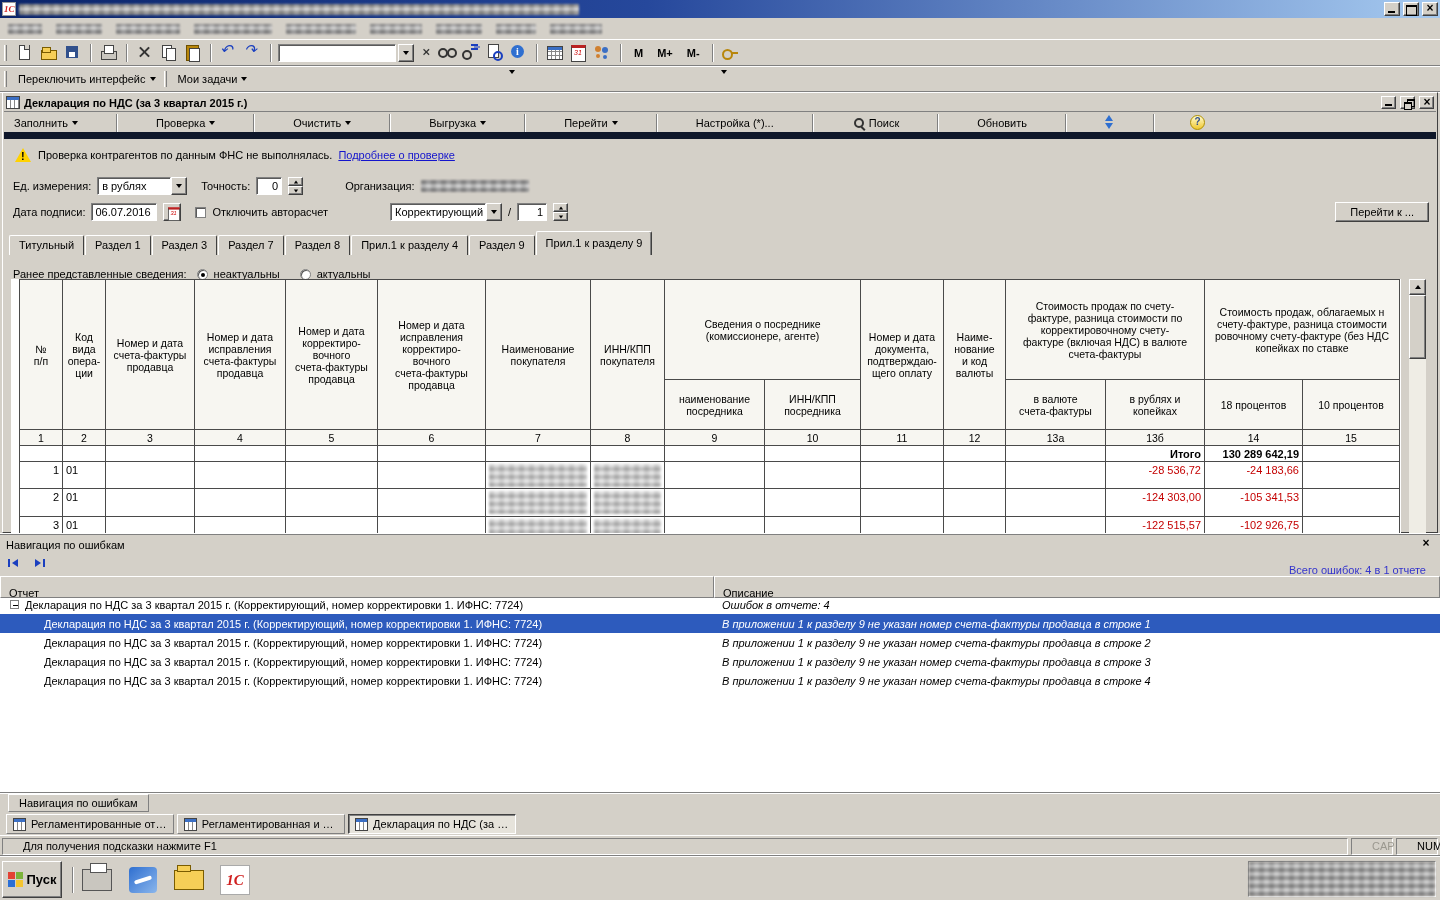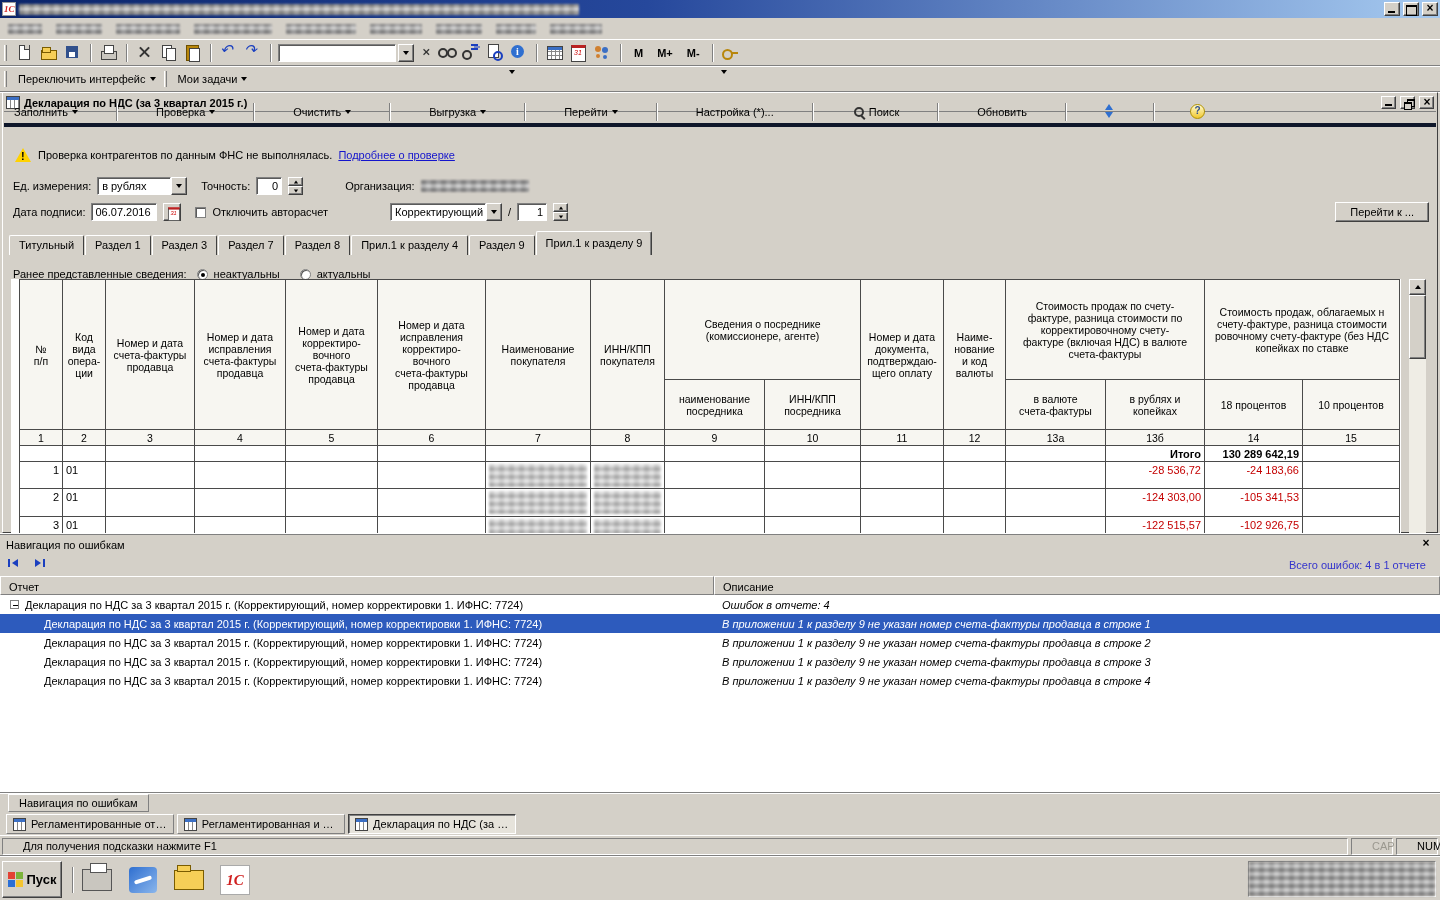--- a/index.html
+++ b/index.html
@@ -88,21 +88,21 @@
   .toolbar2{position:absolute;left:0;top:66px;width:1440px;height:26px;display:flex;align-items:center;padding-left:2px;border-bottom:1px solid #808080;box-shadow:0 1px 0 #fff;}
   .tbtn{display:flex;align-items:center;padding:2px 6px;height:20px;}
   .combo{display:flex;align-items:center;}
   .combo .cfield{background:#fff;border:1px solid;border-color:#808080 #fff #fff #808080;box-shadow:inset 1px 1px 0 #5a5a5a;height:18px;display:flex;align-items:center;padding:0 4px;}
   .dropbtn{width:16px;height:18px;display:flex;align-items:center;justify-content:center;}
   .spin{display:inline-flex;flex-direction:column;width:15px;height:18px;}
 
   
   .rw{position:absolute;left:2px;top:92px;width:1436px;height:441px;background:#d4d0c8;border:1px solid;border-color:#fff #404040 #404040 #fff;}
   .rw-title{position:absolute;left:1px;top:1px;right:1px;height:18px;background:#d4d0c8;display:flex;align-items:center;gap:4px;padding:0 2px;border-bottom:1px solid #808080;}
-  .rw-toolbar{position:absolute;left:1px;top:8px;right:1px;height:26px;display:flex;align-items:center;padding-left:4px;border-bottom:4px solid #0f172a;gap:28px;}
+  .rw-toolbar{position:absolute;left:1px;top:20px;right:1px;height:26px;display:flex;align-items:center;padding-left:4px;border-bottom:7px solid #0f172a;gap:28px;}
   .warnrow{position:absolute;left:1px;top:49px;right:1px;height:26px;display:flex;align-items:center;gap:6px;padding-left:10px;}
   .formrow{position:absolute;display:flex;align-items:center;}
   .link{color:#1414cc;text-decoration:underline;}
   .tabsrow{position:absolute;left:6px;top:138px;right:20px;height:24px;display:flex;align-items:flex-end;}
   .tab{position:relative;height:20px;padding:3px 9px 0;background:#d4d0c8;border:1px solid #404040;border-bottom:none;border-top-color:#fff;border-left-color:#fff;border-radius:2px 2px 0 0;margin-right:1px;white-space:nowrap;}
   .tab.active{height:24px;padding-top:5px;z-index:3;box-shadow:inset -1px 0 0 #808080;}
   .radiorow{position:absolute;left:10px;top:172px;height:18px;display:flex;align-items:center;gap:6px;}
   .radio{width:11px;height:11px;border-radius:50%;background:#fff;border:1px solid #808080;box-shadow:inset 1px 1px 0 #5a5a5a;position:relative;flex:0 0 auto;}
   .radio.on::after{content:"";position:absolute;left:3px;top:3px;width:4px;height:4px;border-radius:50%;background:#000;}
   .checkbox{width:11px;height:11px;background:#fff;border:1px solid #808080;box-shadow:inset 1px 1px 0 #5a5a5a;flex:0 0 auto;}
@@ -119,23 +119,23 @@
   .ar{text-align:right;}
   .neg{color:#c40000;}
   .blurcell{display:block;width:100%;height:23px;}
   .vscroll{position:absolute;left:1406px;top:186px;width:17px;height:255px;background:#efede5;}
   .sbtn{width:17px;height:16px;display:flex;align-items:center;justify-content:center;}
   .sthumb{position:absolute;left:0;top:16px;width:17px;height:64px;}
 
   
   .ep{position:absolute;left:0;top:533px;width:1440px;height:259px;background:#fff;border-top:1px solid #fff;}
   .ep-header{position:absolute;left:0;top:0;width:1440px;height:20px;background:#d4d0c8;display:flex;align-items:center;padding:0 6px;border-top:1px solid #808080;}
-  .ep-toolbar{position:absolute;left:0;top:20px;width:1440px;height:22px;background:#d4d0c8;display:flex;align-items:center;gap:4px;padding:0 4px;}
+  .ep-toolbar{position:absolute;left:0;top:20px;width:1440px;height:22px;background:#d4d0c8;display:flex;align-items:flex-end;gap:4px;padding:0 4px;}
   .ep-cols{position:absolute;left:0;top:42px;width:1440px;height:19px;display:flex;}
-  .ep-col{background:#d4d0c8;border:1px solid;border-color:#fff #808080 #808080 #fff;padding:4px 8px;height:19px;}
+  .ep-col{background:#d4d0c8;border:1px solid;border-color:#fff #808080 #808080 #fff;padding:10px 8px;height:19px;}
   .ep-rows{position:absolute;left:0;top:61px;width:1440px;}
   .ep-row{display:flex;height:19px;align-items:center;}
   .ep-row .c1{width:714px;display:flex;align-items:center;gap:6px;padding-left:10px;overflow:hidden;white-space:nowrap;flex:0 0 auto;}
   .ep-row .c2{flex:1;padding-left:8px;overflow:hidden;white-space:nowrap;font-style:italic;}
   .ep-row.sel{background:#2d5bbd;color:#fff;}
   .expander{width:9px;height:9px;background:#fff;border:1px solid #808080;position:relative;flex:0 0 auto;}
   .expander::after{content:"";position:absolute;left:2px;top:3.5px;width:5px;height:1px;background:#000;}
   .indent{width:28px;flex:0 0 auto;}
   .blue-info{color:#3434cc;}
 

